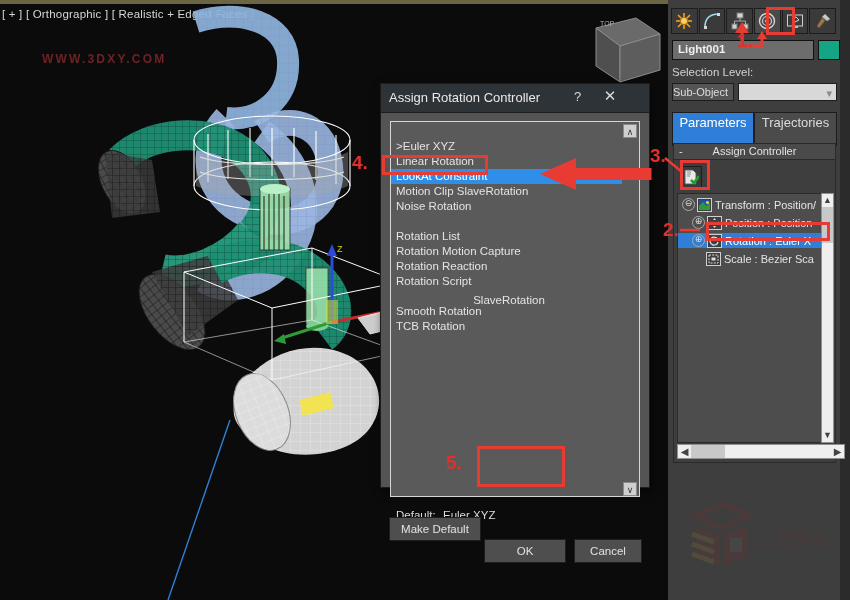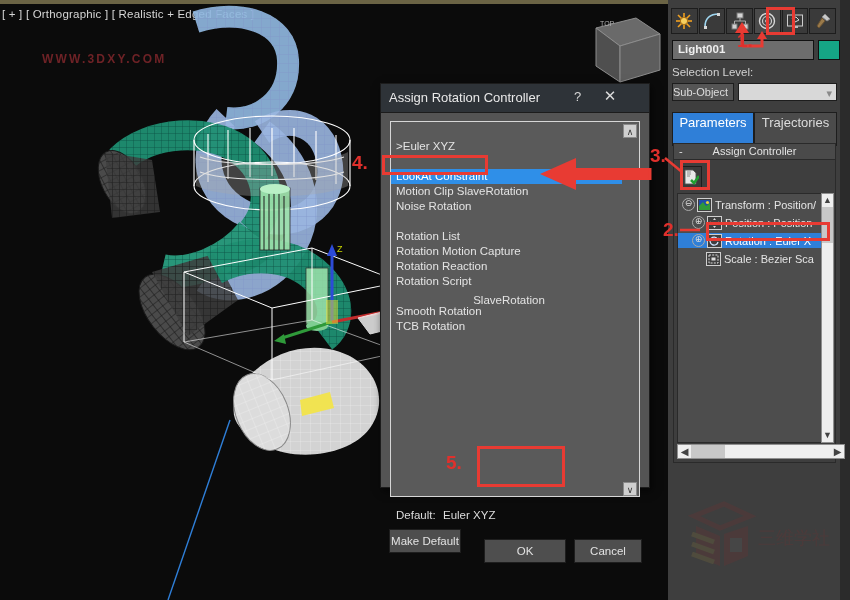--- a/index.html
+++ b/index.html
@@ -110,21 +110,21 @@
   #dlg-lvsb .arr{position:absolute;left:1px;width:14px;height:14px;background:#cfcfcf;
                  color:#333;font-size:9px;text-align:center;line-height:14px;
                  border:1px solid #8a8a8a;box-sizing:border-box;}
 
   #dlg-default{position:absolute;left:15px;top:425px;font-size:11.5px;color:#dcdcdc;}
   #dlg-defaultval{position:absolute;left:62px;top:425px;font-size:11.5px;color:#dcdcdc;}
 
   .dbtn{position:absolute;height:24px;background:#4e4e4e;border:1px solid #1e1e1e;
         box-sizing:border-box;color:#e2e2e2;font-size:11.5px;text-align:center;
         line-height:22px;}
-  #btn-makedef{left:8px;top:445px;width:72px;}
+  #btn-makedef{left:8px;top:433px;width:92px;}
   #btn-ok{left:103px;top:455px;width:82px;}
   #btn-cancel{left:193px;top:455px;width:68px;}
 
   
   .annot-num{position:absolute;color:#e0302c;font-size:19px;font-weight:bold;
              font-family:"Liberation Sans",sans-serif;}
   .annot-box{position:absolute;border:3px solid #e83b33;box-sizing:border-box;}
   #annot-svg{position:absolute;left:0;top:0;width:850px;height:600px;pointer-events:none;}
 </style>
 </head>
@@ -421,20 +421,21 @@
 
 <div id="dlg">
   <div id="dlg-title">
     <div id="dlg-titletext">Assign Rotation Controller</div>
     <div id="dlg-help">?</div>
     <div id="dlg-close">✕</div>
   </div>
 
   <div id="dlg-list">
     <div class="li" style="top:17px;">&gt;Euler XYZ</div>
+    <div class="li" style="top:32px;">Linear Rotation</div>
     <div class="li sel" style="top:47px;">LookAt Constraint</div>
     <div class="li" style="top:62px;">Motion Clip SlaveRotation</div>
     <div class="li" style="top:77px;">Noise Rotation</div>
     <div class="li" style="top:107px;">Rotation List</div>
     <div class="li" style="top:122px;">Rotation Motion Capture</div>
     <div class="li" style="top:137px;">Rotation Reaction</div>
     <div class="li" style="top:152px;">Rotation Script</div>
     <div class="li" style="top:171px;text-align:center;">SlaveRotation</div>
     <div class="li" style="top:182px;">Smooth Rotation</div>
     <div class="li" style="top:197px;">TCB Rotation</div>

